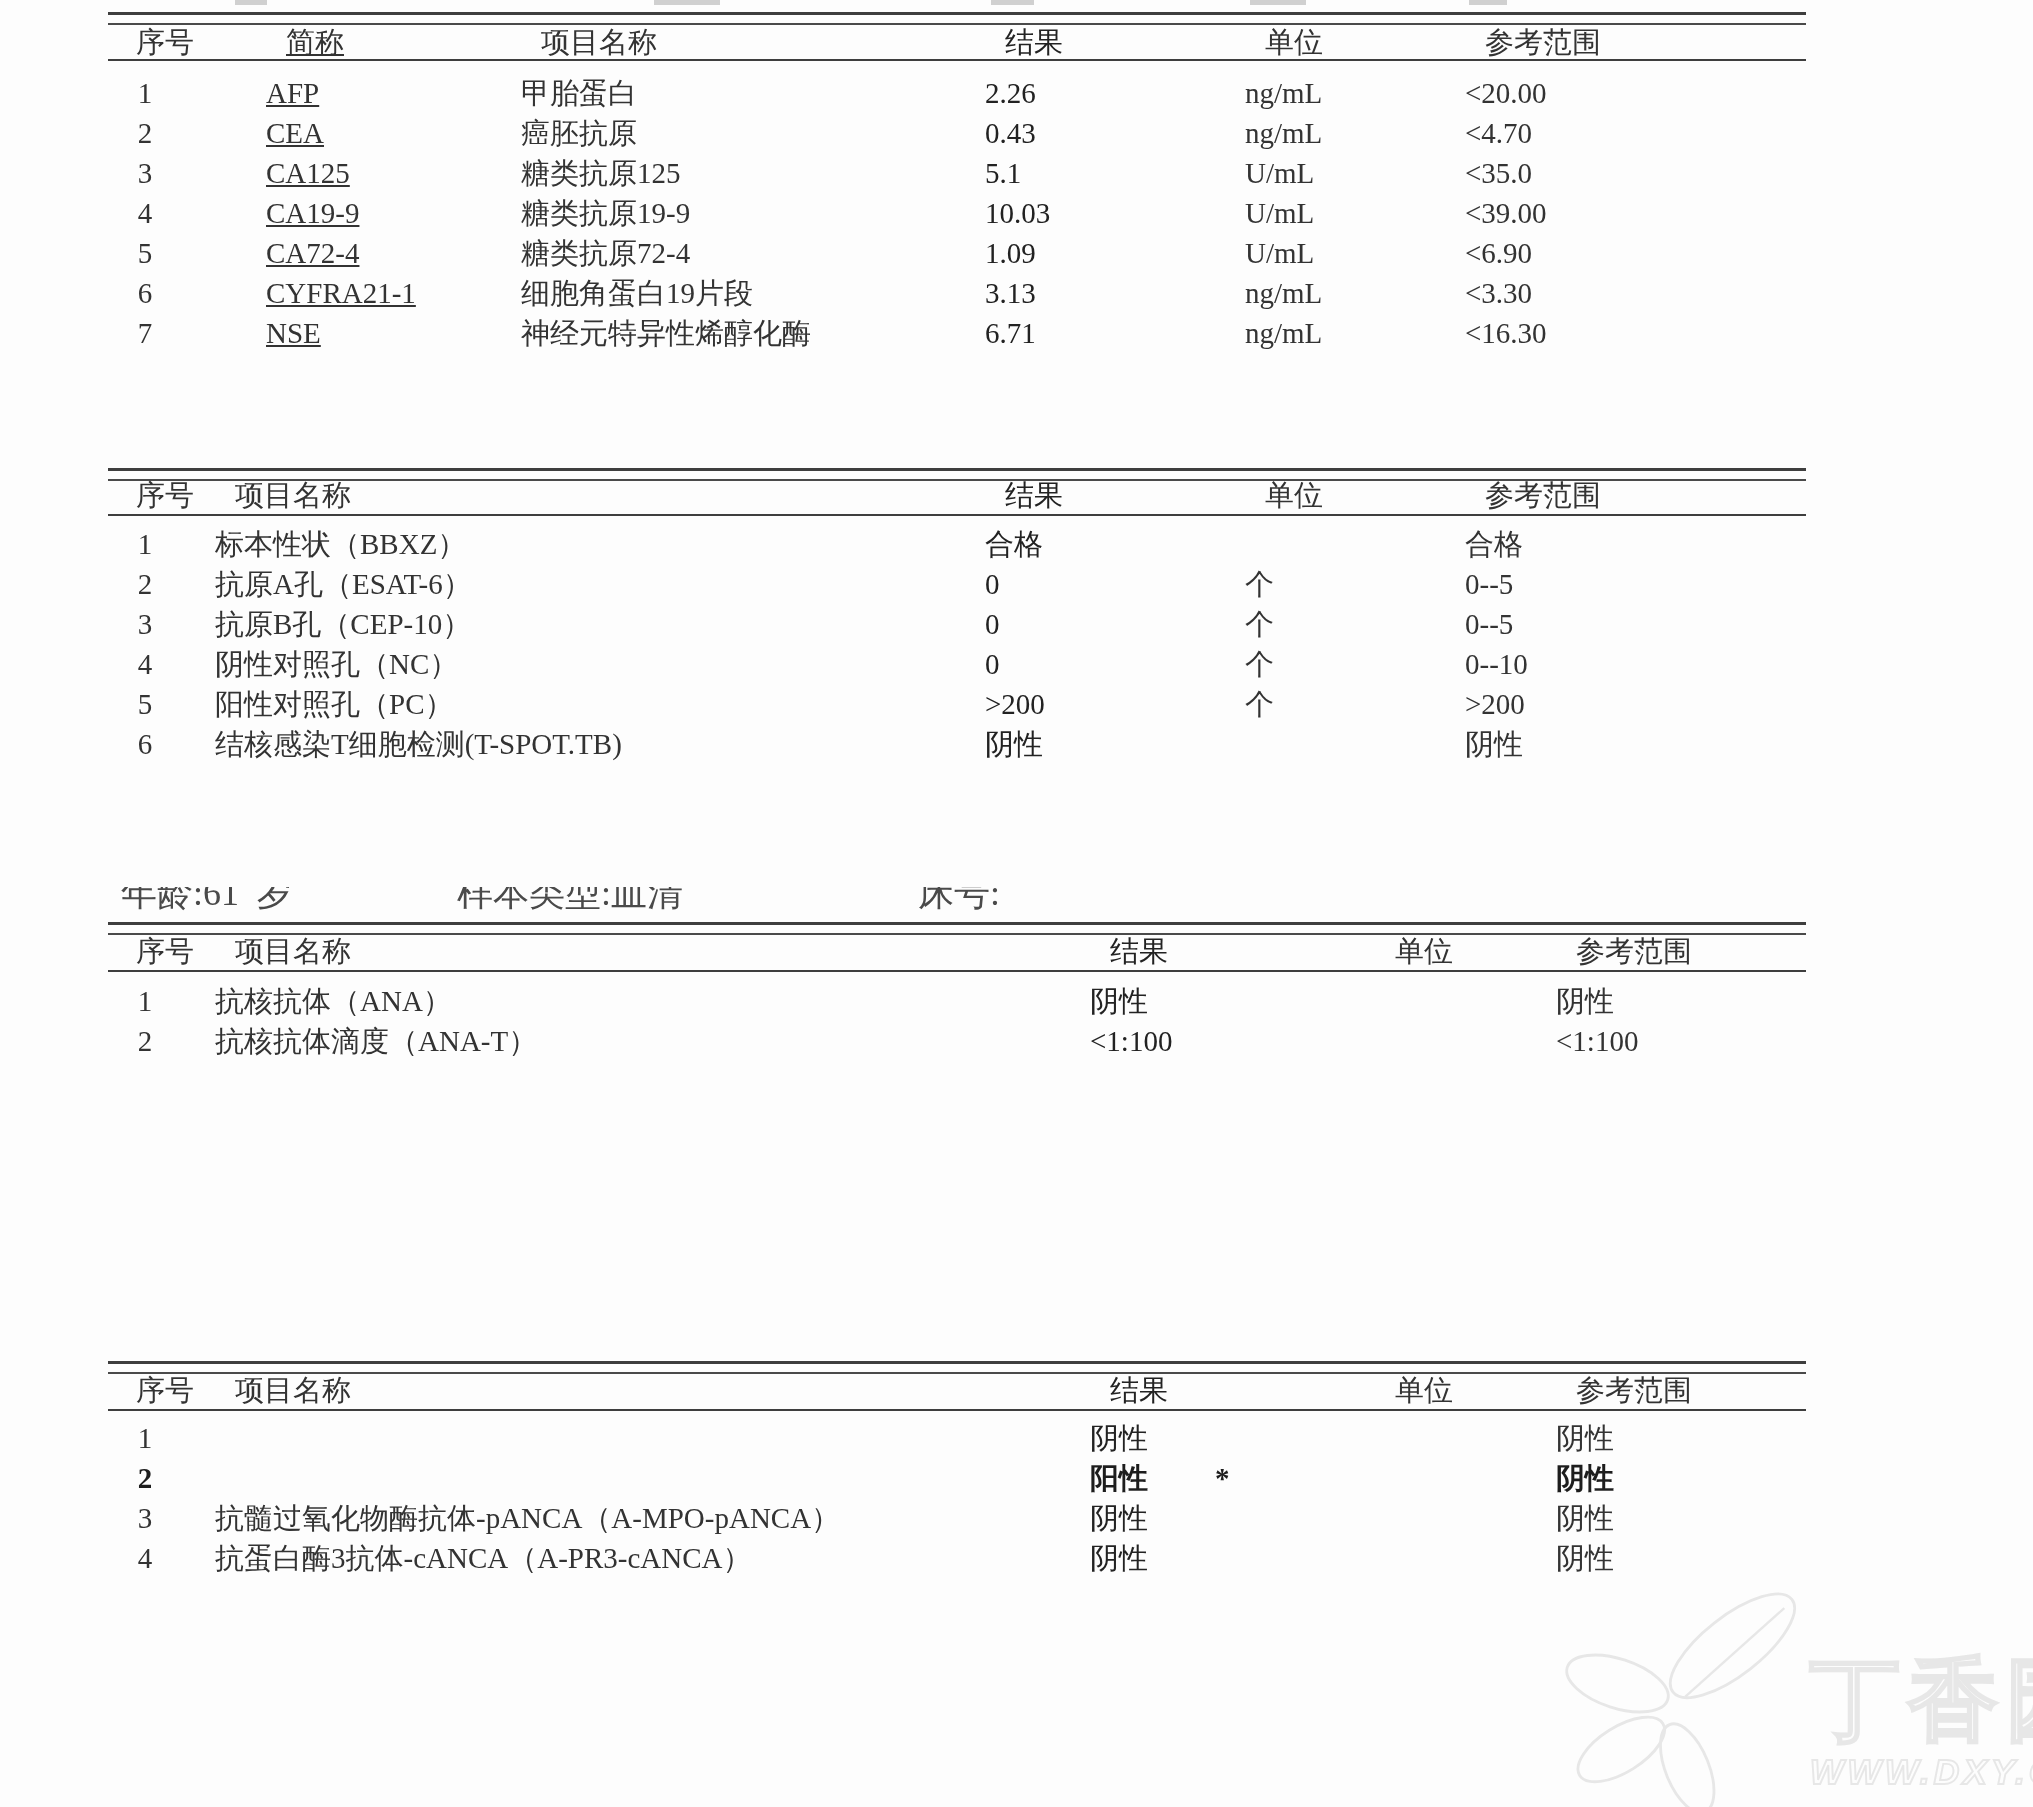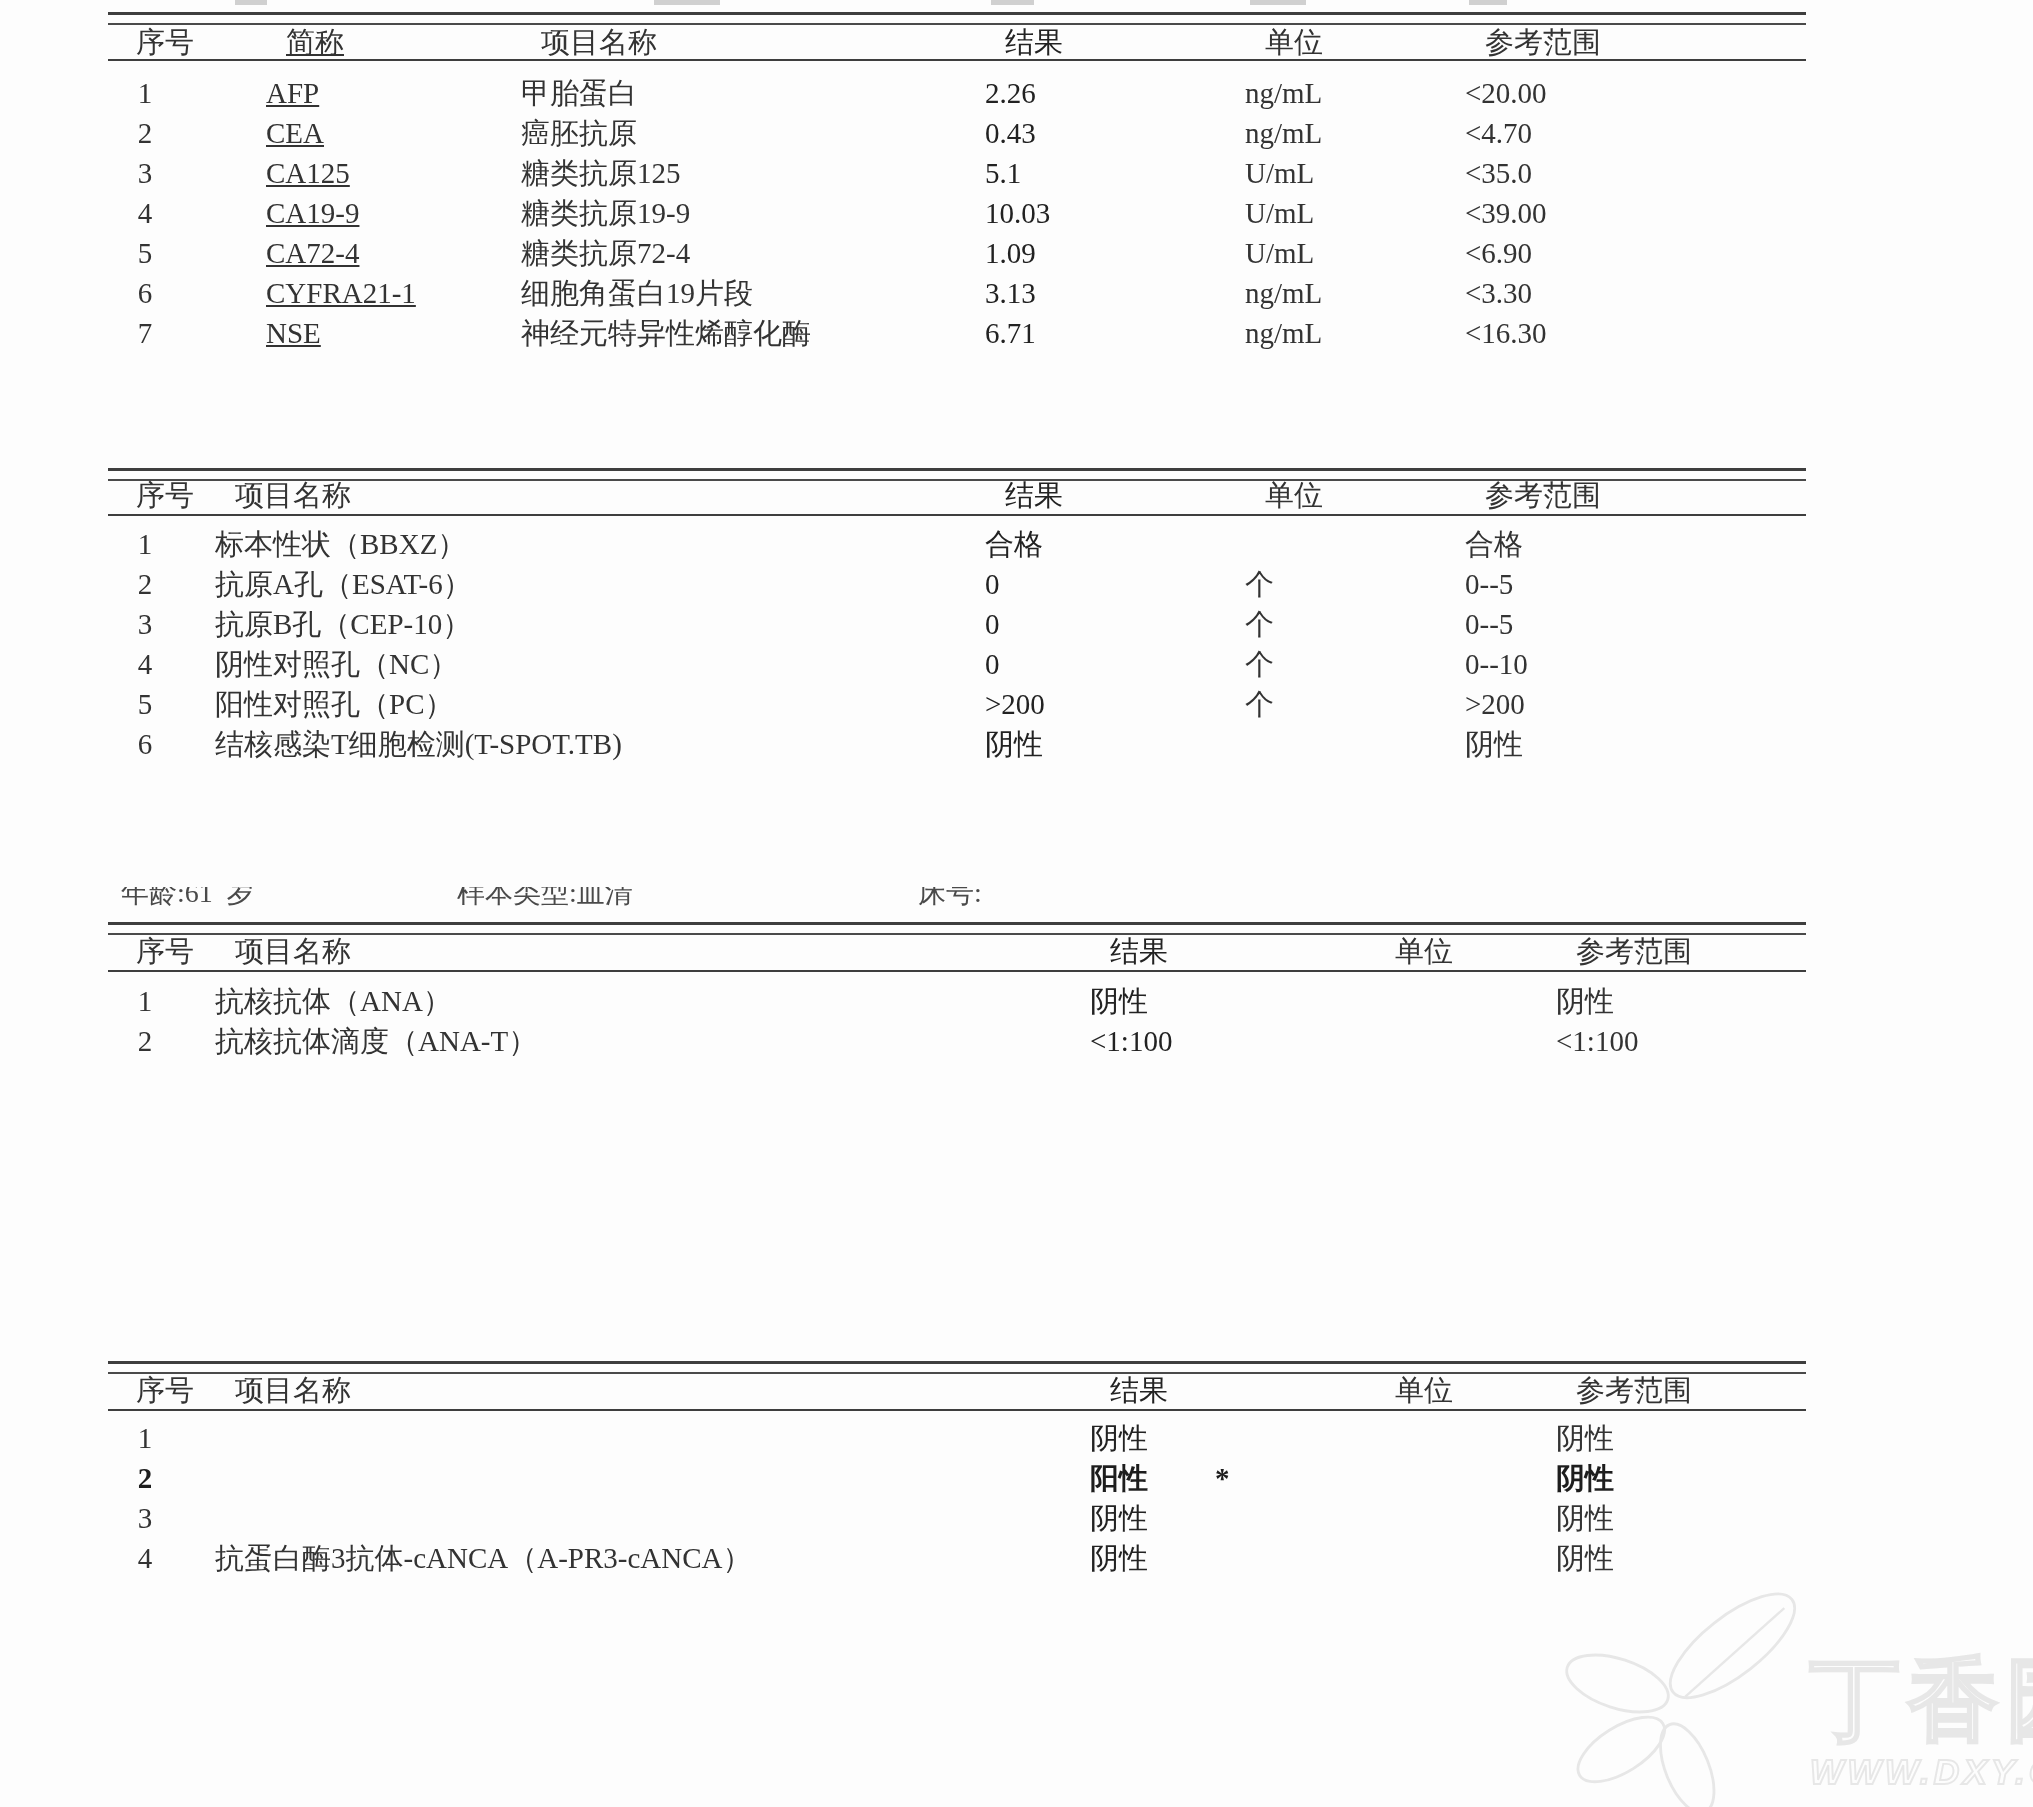--- a/index.html
+++ b/index.html
@@ -28,21 +28,21 @@
   .tbl1 .c-unit,.tbl2 .c-unit{left:1245px;}
   .tbl1 .c-range,.tbl2 .c-range{left:1465px;}
   .tbl34 .c-result{left:1090px;}
   .tbl34 .c-flag{left:1215px;}
   .tbl34 .c-unit{left:1375px;}
   .tbl34 .c-range{left:1556px;}
   .c-result,.c-flag{font-weight:normal;color:#222;}
   .trow.bold .cell{font-weight:bold;color:#1d1d1d;}
   
   .clip-line{position:absolute;left:0;top:887px;width:2034px;height:31px;overflow:hidden;}
-  .clip-line span{position:absolute;top:-10.4px;font-size:28px;line-height:32px;color:#4a4a4a;white-space:pre;}
+  .clip-line span{position:absolute;top:-10.4px;font-size:36px;line-height:32px;color:#4a4a4a;white-space:pre;}
   
   .frag{position:absolute;top:0;height:4.7px;background:#9a9a9a;opacity:.45;}
   .watermark{position:absolute;left:1544px;top:1591px;width:490px;height:217px;}
 </style>
 </head>
 <body>
 
 <div>
   <div class="frag" style="left:235px;width:32px;"></div>
   <div class="frag" style="left:654px;width:66px;"></div>
@@ -232,20 +232,21 @@
       </div>
       <div class="trow bold">
         <span class="cell c-seq">2</span>
         <span class="cell c-result">阳性</span>
         <span class="cell c-flag">*</span>
         <span class="cell c-unit"></span>
         <span class="cell c-range">阴性</span>
       </div>
       <div class="trow">
         <span class="cell c-seq">3</span>
+        <span class="cell c-item">抗髓过氧化物酶抗体-pANCA（A-MPO-pANCA）</span>
         <span class="cell c-result">阴性</span>
         <span class="cell c-flag"></span>
         <span class="cell c-unit"></span>
         <span class="cell c-range">阴性</span>
       </div>
       <div class="trow">
         <span class="cell c-seq">4</span>
         <span class="cell c-item">抗蛋白酶3抗体-cANCA（A-PR3-cANCA）</span>
         <span class="cell c-result">阴性</span>
         <span class="cell c-flag"></span>

